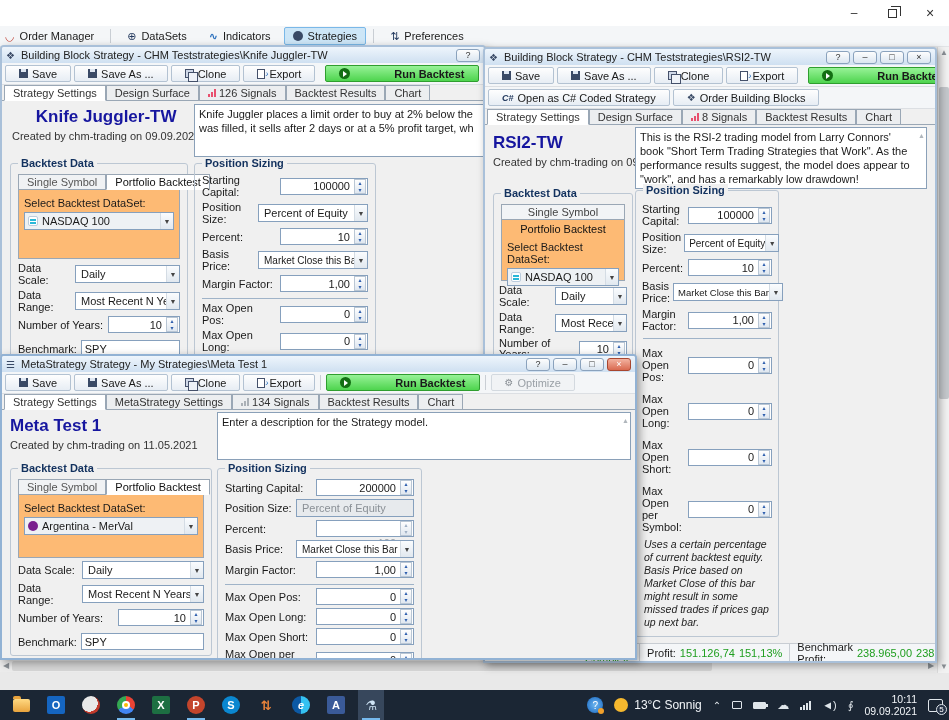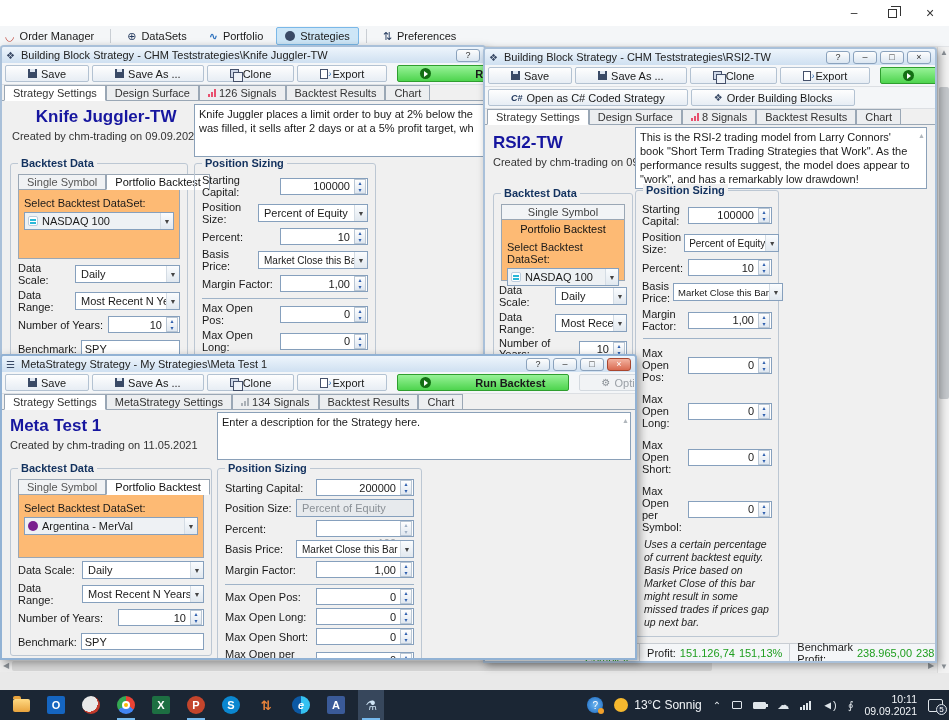--- a/index.html
+++ b/index.html
@@ -23,21 +23,21 @@
   
   .win { position:absolute; border:2px solid #a9c0d9; border-radius:4px 4px 0 0; background:#f0f0f0; box-shadow:3px 3px 8px rgba(0,0,0,.35); overflow:hidden; }
   .wtitle { height:16px; background:linear-gradient(#eef5fc,#cfe0f1); display:flex; align-items:center; gap:4px; padding:0 4px; font-size:11px; color:#222; }
   .wtitle .wtext { flex:1; white-space:nowrap; overflow:hidden; }
   .wbtns { display:flex; gap:3px; }
   .wbtn { width:24px; height:13px; border:1px solid #8aa2bd; border-radius:3px; background:linear-gradient(#fdfdfd,#dbe6f1); font-size:9px; line-height:10px; text-align:center; color:#333; }
   .wbtn.close-red { background:linear-gradient(#f3b2a0,#d96a50); border-color:#a8462f; color:#fff; }
   .wicon { width:11px; height:11px; display:inline-block; }
 
   .toolbar { display:flex; align-items:center; gap:3px; padding:2px 3px; background:#f4f6f8; border-bottom:1px solid #dcdfe3; }
-  .btn { display:inline-flex; align-items:center; gap:4px; height:17px; padding:0 22px; border:1px solid #b3c2d2; border-radius:2px; background:linear-gradient(#fefefe,#e7edf4); white-space:nowrap; }
+  .btn { display:inline-flex; align-items:center; gap:4px; height:17px; padding:0 13px; border:1px solid #b3c2d2; border-radius:2px; background:linear-gradient(#fefefe,#e7edf4); white-space:nowrap; }
   .btn.run { background:linear-gradient(#97f297,#4ed44e); border-color:#2f9e2f;gap:44px; }
   .btn.dis { color:#9aa0a6; border-color:#d3d9df; background:#f1f3f5; }
   .tsep { width:1px; height:15px; background:#c9ced4; margin:0 2px; }
   .ic-floppy { width:9px; height:9px; background:#3a4a66; position:relative; }
   .ic-floppy:before { content:""; position:absolute; left:2px; top:0; width:5px; height:3px; background:#dfe7f2; }
   .ic-clone { width:9px; height:9px; border:1px solid #44506a; position:relative; background:#cfd8e8; }
   .ic-clone:before { content:""; position:absolute; left:2px; top:2px; width:8px; height:8px; border:1px solid #44506a; background:#eef2f8; }
   .ic-export { width:8px; height:10px; border:1px solid #44506a; position:relative; background:#fff; }
   .ic-export:before { content:"›"; position:absolute; right:-4px; top:-1px; font-size:9px; color:#2a6fbd; }
   .ic-play { width:11px; height:11px; border-radius:50%; background:#136f13; position:relative; }
@@ -167,21 +167,21 @@
       <span class="mi" style="color:#c0392b;">◡</span>
       <span>Order Manager</span>
     </div>
     <div class="msep"></div>
     <div class="menu-btn">
       <span class="mi" style="color:#243a5e;">⊕</span>
       <span>DataSets</span>
     </div>
     <div class="menu-btn">
       <span class="mi" style="color:#2a6fbd;font-weight:bold;">∿</span>
-      <span>Portfolio</span>
+      <span>Indicators</span>
     </div>
     <div class="menu-btn sel">
       <span class="mi" style="width:10px;height:10px;border-radius:50%;background:#3a4a66;position:relative;display:inline-block;"></span>
       <span>Strategies</span>
     </div>
     <div class="msep"></div>
     <div class="menu-btn">
       <span class="mi" style="color:#243a5e;">⇅</span>
       <span>Preferences</span>
     </div>
@@ -657,21 +657,21 @@
         </span>
       <span class="tab">Backtest Results</span>
       <span class="tab">Chart</span>
     </div>
     <div class="wcontent" style="height:251px;">
       <div style="position:absolute;left:8px;top:6px;">
         <div class="stitle">Meta Test 1</div>
         <div class="screated">Created by chm-trading on 11.05.2021</div>
       </div>
       <div class="descbox" style="left:215px;top:2px;width:414px;height:48px;">
-        <span>Enter a description for the Strategy here.</span>
+        <span>Enter a description for the Strategy model.</span>
         <span class="schint">▲</span>
       </div>
 
       <div class="grp" style="left:8px;top:58px;width:202px;height:188px;">
         <span class="glab">Backtest Data</span>
         <div class="bt-tabs">
           <span class="bt-tab">Single Symbol</span>
           <span class="bt-tab sel">Portfolio Backtest</span>
         </div>
         <div class="bt-panel" style="height:64px;">

